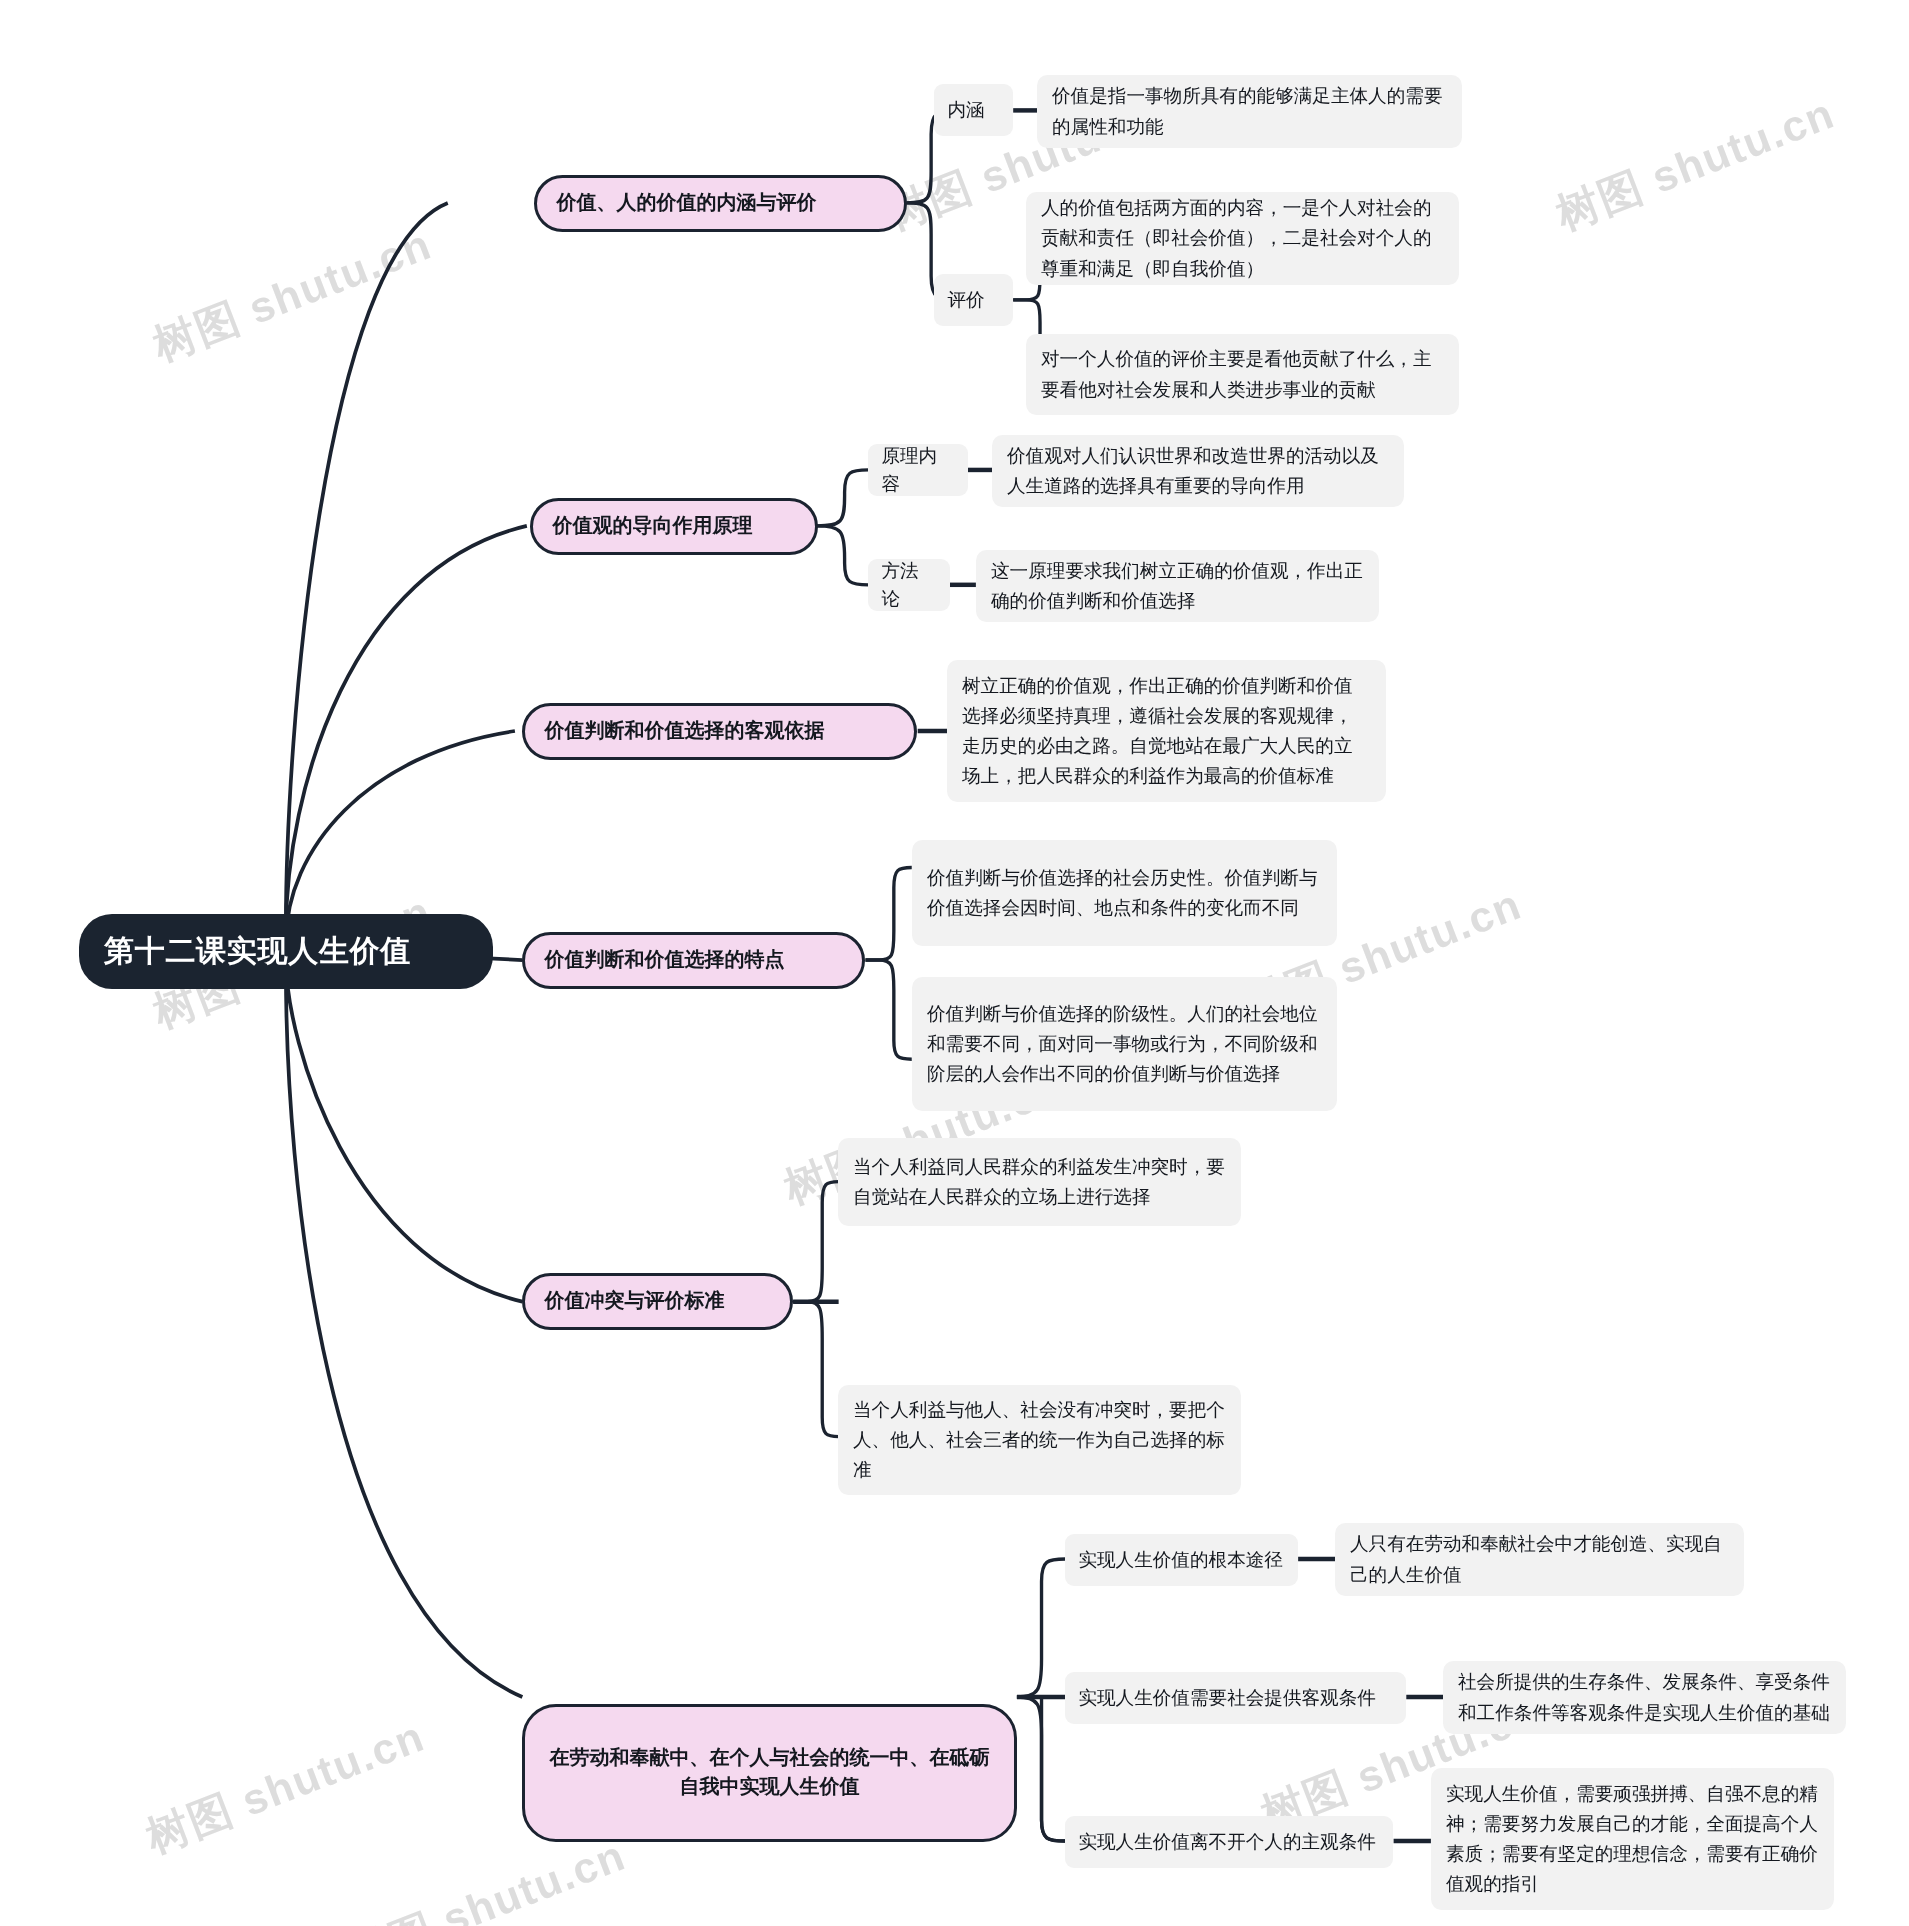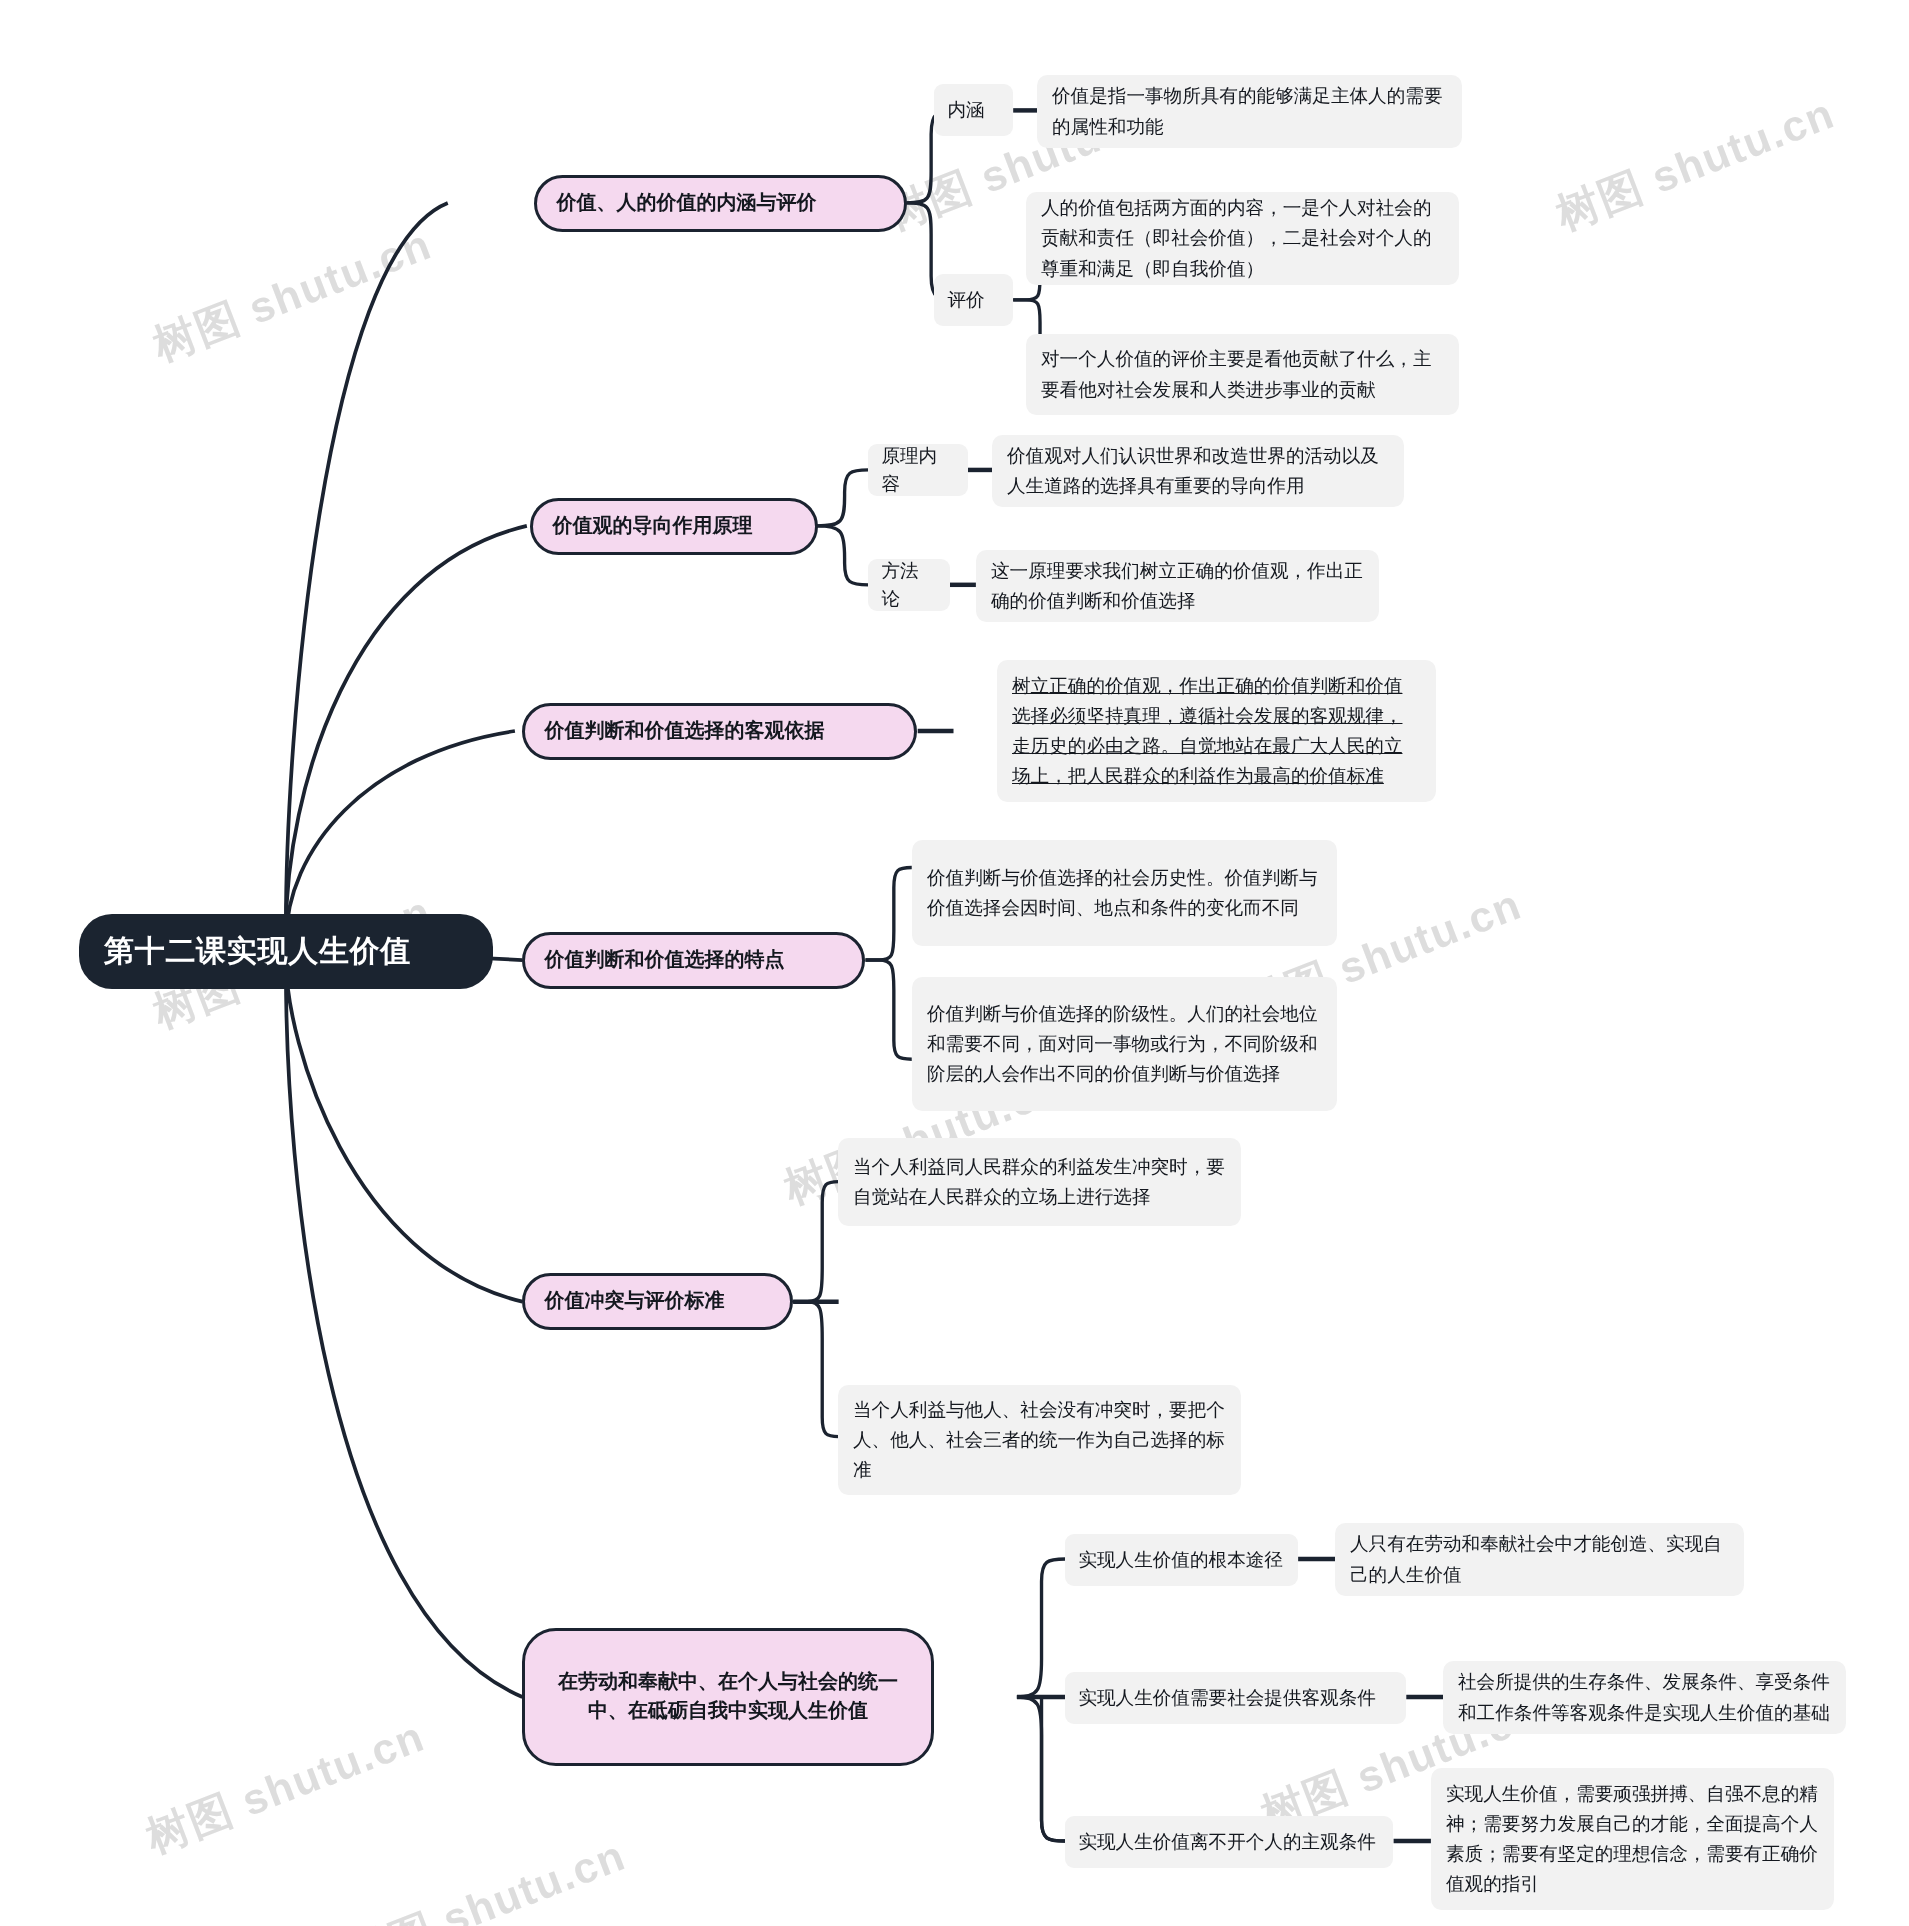--- a/index.html
+++ b/index.html
@@ -189,21 +189,21 @@
   <div class="node lvl2" style="left:868px; top:559px; width:82px; height:52px;">
     <span class="txt">方法论</span>
   </div>
   <div class="node leaf" style="left:976px; top:550px; width:403px; height:72px;align-items:center;">
     <span class="txt">这一原理要求我们树立正确的价值观，作出正确的价值判断和价值选择</span>
   </div>
 
   <div class="node lvl1" style="left:522px; top:703px; width:395px; height:57px;">
     <span class="txt">价值判断和价值选择的客观依据</span>
   </div>
-  <div class="node leaf" style="left:997px; top:660px; width:439px; height:142px;text-decoration:underline;">
+  <div class="node leaf" style="left:947px; top:660px; width:439px; height:142px;">
     <span class="txt">树立正确的价值观，作出正确的价值判断和价值选择必须坚持真理，遵循社会发展的客观规律，走历史的必由之路。自觉地站在最广大人民的立场上，把人民群众的利益作为最高的价值标准</span>
   </div>
 
   <div class="node lvl1" style="left:522px; top:932px; width:343px; height:57px;">
     <span class="txt">价值判断和价值选择的特点</span>
   </div>
   <div class="node leaf" style="left:912px; top:840px; width:425px; height:106px;">
     <span class="txt">价值判断与价值选择的社会历史性。价值判断与价值选择会因时间、地点和条件的变化而不同</span>
   </div>
   <div class="node leaf" style="left:912px; top:977px; width:425px; height:134px;">
@@ -213,21 +213,21 @@
   <div class="node lvl1" style="left:522px; top:1273px; width:271px; height:57px;">
     <span class="txt">价值冲突与评价标准</span>
   </div>
   <div class="node leaf" style="left:838px; top:1138px; width:403px; height:88px;">
     <span class="txt">当个人利益同人民群众的利益发生冲突时，要自觉站在人民群众的立场上进行选择</span>
   </div>
   <div class="node leaf" style="left:838px; top:1385px; width:403px; height:110px;">
     <span class="txt">当个人利益与他人、社会没有冲突时，要把个人、他人、社会三者的统一作为自己选择的标准</span>
   </div>
 
-  <div class="node lvl1 center" style="left:522px; top:1628px; width:412px; height:138px;">
+  <div class="node lvl1 center" style="left:522px; top:1704px; width:495px; height:138px;">
     <span class="txt">在劳动和奉献中、在个人与社会的统一中、在砥砺自我中实现人生价值</span>
   </div>
 
   <div class="node lvl2" style="left:1065px; top:1534px; width:233px; height:52px;">
     <span class="txt">实现人生价值的根本途径</span>
   </div>
   <div class="node leaf" style="left:1335px; top:1523px; width:409px; height:73px;">
     <span class="txt">人只有在劳动和奉献社会中才能创造、实现自己的人生价值</span>
   </div>
 

